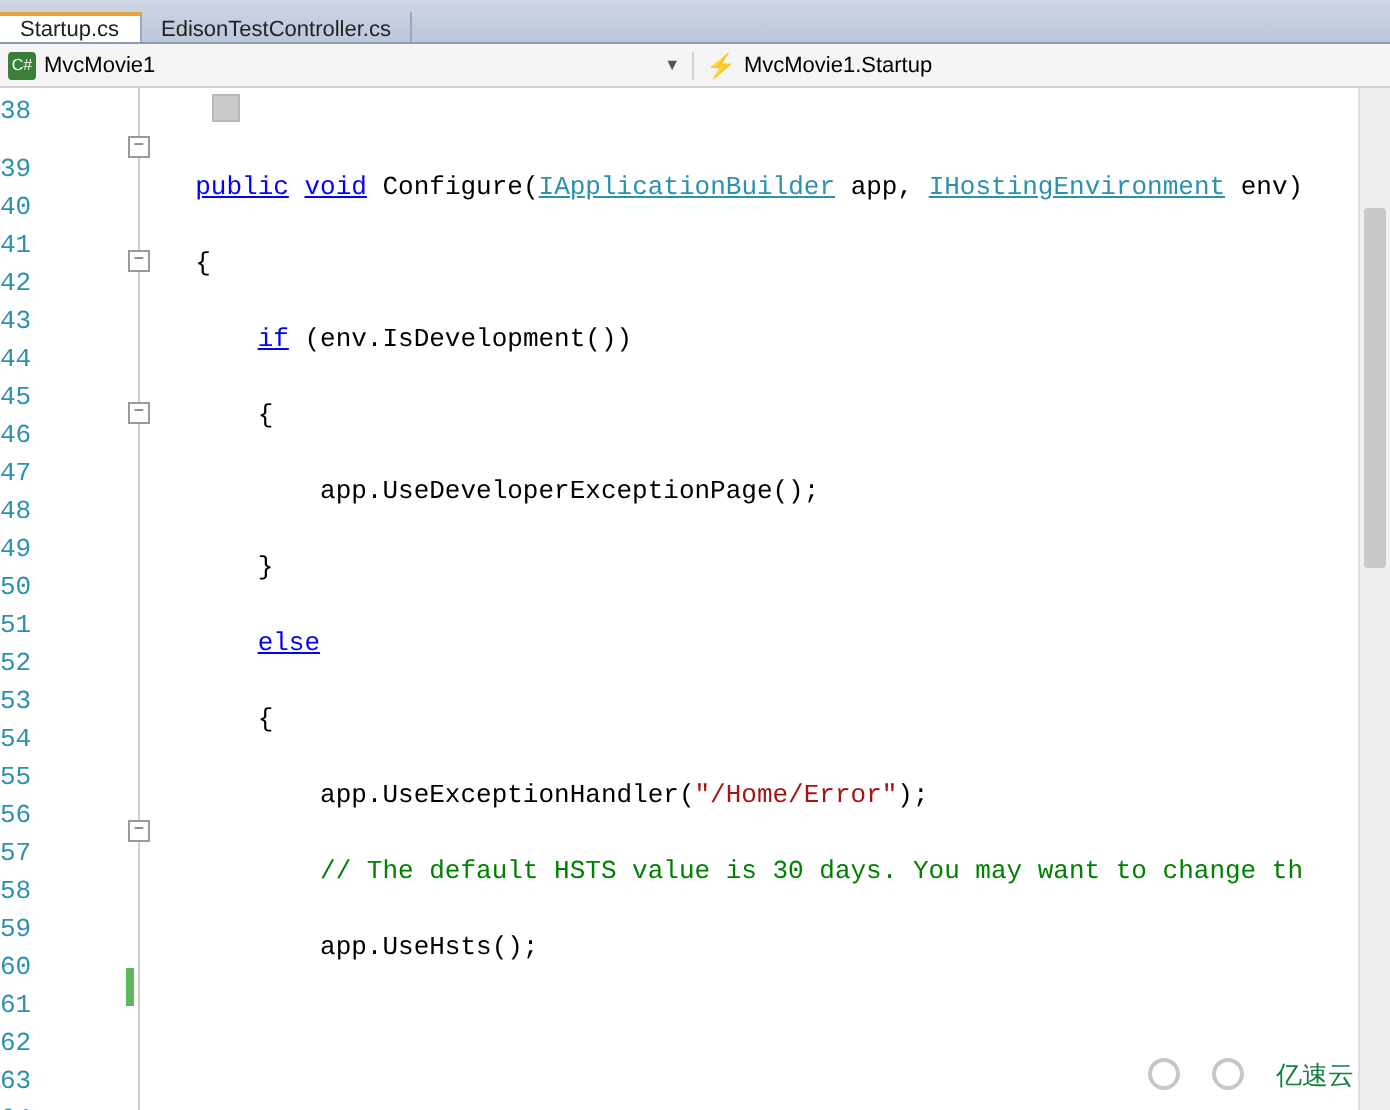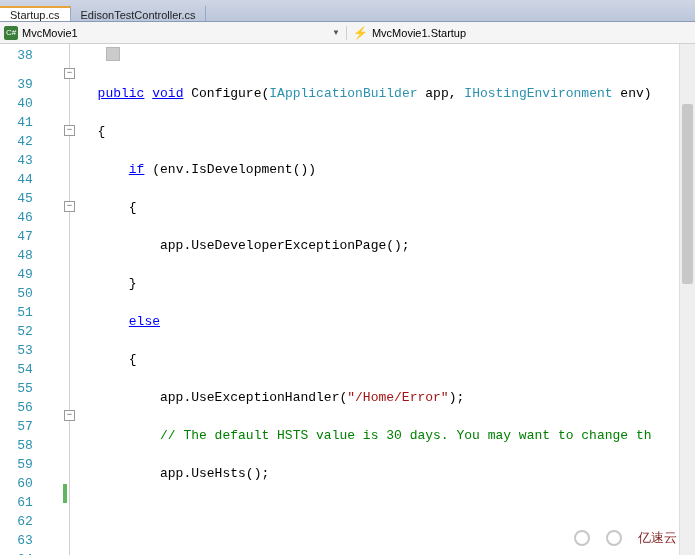--- a/index.html
+++ b/index.html
@@ -80,21 +80,21 @@
   }
   .editor-area {
     display: flex;
     height: calc(555px - 44px);
     position: relative;
     background: #fff;
   }
   .gutter {
     width: 62px;
     background: #fff;
-    text-align: center;
+    text-align: left;
     padding-right: 12px;
     color: #2b91af;
     font-size: 13px;
     line-height: 19px;
     padding-top: 2px;
     user-select: none;
   }
   .fold-col {
     width: 20px;
     background: #fff;
@@ -128,21 +128,21 @@
     flex: 1;
     line-height: 19px;
     padding-top: 2px;
     white-space: pre;
     overflow: hidden;
     position: relative;
   }
   .ln { height: 19px; }
   .c-comment { color: #008000; }
   .c-keyword { color: #0000ff; text-decoration: underline; }
-  .c-type { color: #2b91af; }
+  .c-type { color: #2b91af; text-decoration: underline; }
   .c-string { color: #a31515; }
   .c-text { color: #000; }
   .hint {
     font-size: 10px;
     color: #999;
     line-height: 10px;
     height: 10px;
     padding-left: 0;
   }
   .cursor-box {
@@ -176,23 +176,22 @@
     height: 180px;
     background: #c8c8c8;
     border-radius: 2px;
   }
   .watermark {
     position: absolute;
     right: 18px;
     bottom: 8px;
     font-family: 'Segoe UI', sans-serif;
     font-size: 13px;
-    color: #7f1d1d;
-    display: flex;
-    align-items: center;
+    color: #15803d;
+    display: flex;
     gap: 16px;
   }
   .watermark .circ {
     width: 16px; height: 16px;
     border: 2px solid #c7c7c7;
     border-radius: 50%;
     display: inline-block;
   }
 </style>
 </head>

